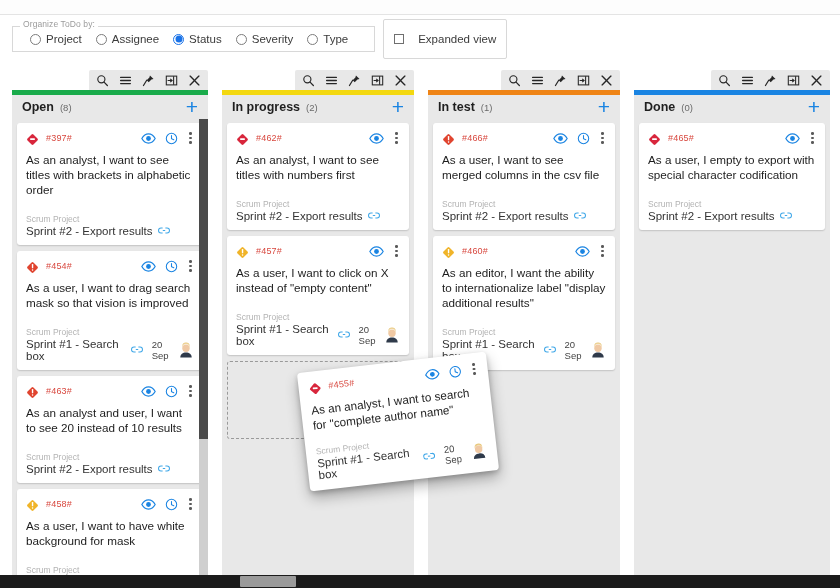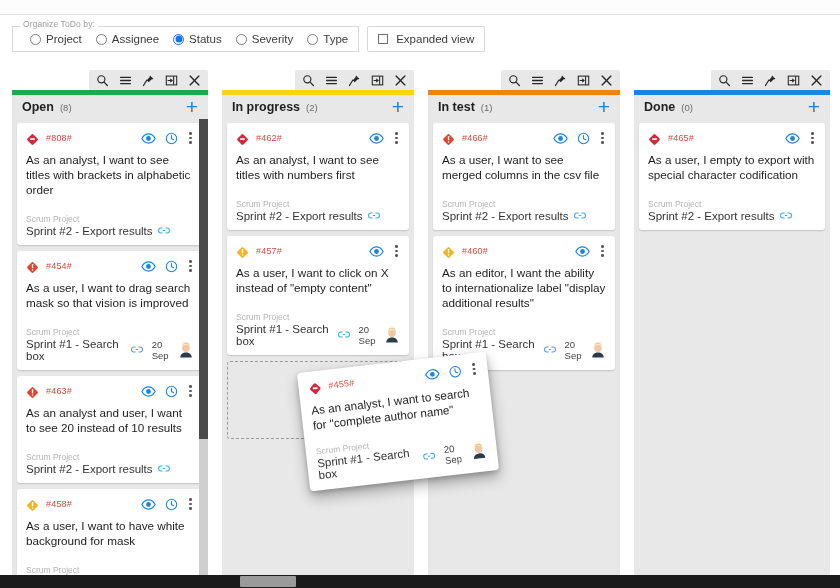--- a/index.html
+++ b/index.html
@@ -20,35 +20,35 @@
   .fieldset {
     position:relative;
     border:1px solid #d8d8d8; border-radius:0;
     height:26px; display:flex; align-items:center; padding:0 10px 0 8px;
   }
   .legend {
     position:absolute; top:-8px; left:7px; background:#fff; padding:0 3px;
     font-size:8.5px; color:#9b9b9b; letter-spacing:.1px; white-space:nowrap;
   }
   .radio-item { display:flex; align-items:center; gap:5px; margin-right:14px; cursor:pointer; }
-  .radio-item:last-child { margin-right:0; }
+  .radio-item:last-child { margin-right:16px; }
   .radio {
     width:11px; height:11px; border-radius:50%; border:1.4px solid #7c7c7c;
     background:#fff; flex:none; position:relative;
   }
   .radio.checked { border-color:#1a73e8; }
   .radio.checked::after {
     content:""; position:absolute; left:50%; top:50%; transform:translate(-50%,-50%);
     width:7px; height:7px; border-radius:50%; background:#1a73e8;
   }
   .radio-label { font-size:11.5px; color:#3b3b3b; }
 
   .expanded-box {
-    border:1px solid #d8d8d8; border-radius:2px; height:26px;
-    display:flex; align-items:center; gap:8px; padding:0 10px; cursor:pointer;
+    border:1px solid #d8d8d8; border-radius:2px; height:40px;
+    display:flex; align-items:center; gap:14px; padding:0 10px; cursor:pointer;
   }
   .checkbox { width:10px; height:10px; border:1.3px solid #6f6f6f; background:#fff; flex:none; }
   .expanded-label { font-size:11.5px; color:#3b3b3b; }
 
   
   .board { position:absolute; left:0; top:70px; width:840px; height:505px; }
   .column { position:absolute; top:0; width:200px; height:505px;padding-left:12px; }
   .col-0 { left:12px; width:196px; }
   .col-1 { left:222px; width:192px; }
   .col-2 { left:428px; width:192px; }
@@ -213,21 +213,21 @@
           <span class="col-count">(8)</span>
           <span class="col-add">+</span>
         </div>
         <div class="col-body">
           <div class="card">
             <div class="card-top">
               <span class="sev"><svg width="13" height="13" viewBox="0 0 14 14">
                   <rect x="7" y="0.6" width="9" height="9" rx="1.4" transform="rotate(45 7 0.6)" fill="#d8263c"></rect>
                   <rect x="4.4" y="5.6" width="5.2" height="1.9" rx=".5" fill="#fff"></rect>
                 </svg></span>
-              <span class="card-id">#808#</span>
+              <span class="card-id">#397#</span>
               <span class="card-actions">
                 <span class="act">
                   <svg width="15" height="13" viewBox="0 0 18 13">
                     <path d="M1 6.5 C3.4 2.2 6.1 1 9 1 C11.9 1 14.6 2.2 17 6.5 C14.6 10.8 11.9 12 9 12 C6.1 12 3.4 10.8 1 6.5 Z" fill="none" stroke="#1a84e2" stroke-width="1.4"></path>
                     <circle cx="9" cy="6.5" r="2.9" fill="#1a84e2"></circle>
                   </svg>
                 </span>
                 <span class="act">
                   <svg width="13" height="13" viewBox="0 0 16 16">
                     <circle cx="8" cy="8" r="6.4" fill="none" stroke="#1a84e2" stroke-width="1.3"></circle>

